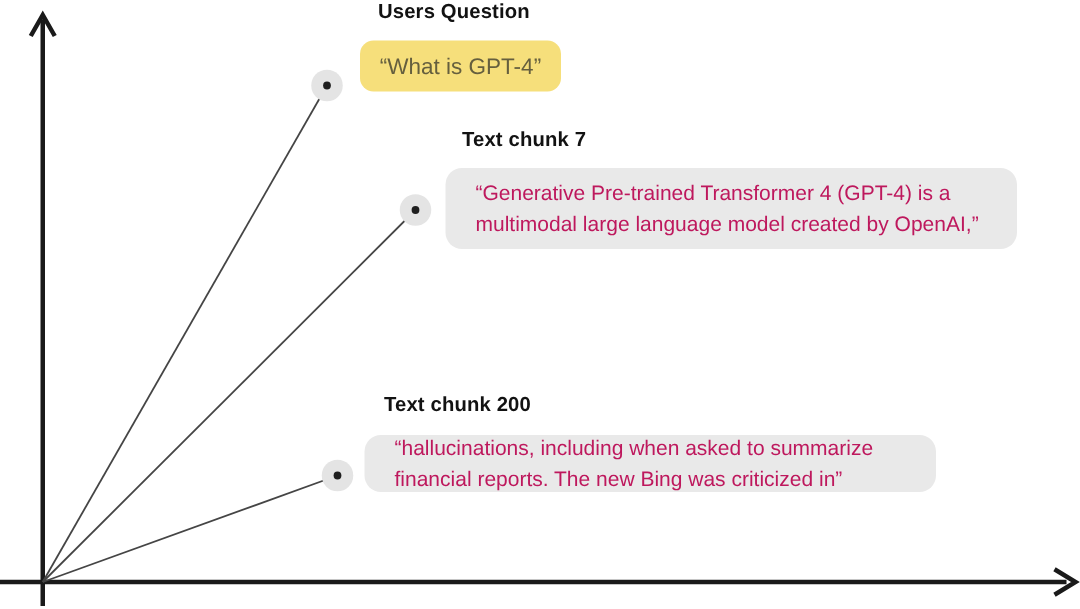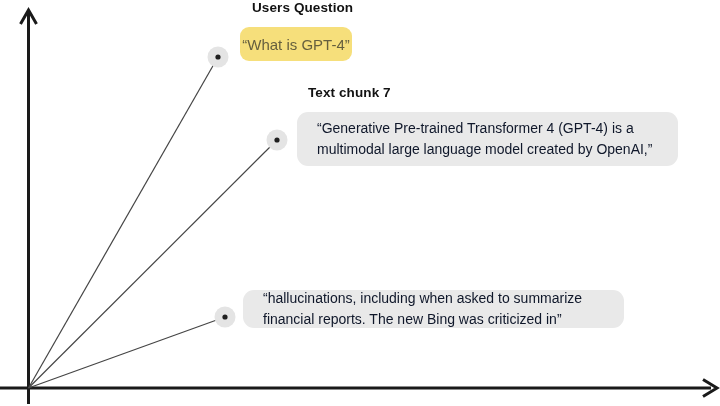--- a/index.html
+++ b/index.html
@@ -34,21 +34,21 @@
     white-space: nowrap;
   }
   #label-users-question { left: 252px; top: 0px; }
   #label-chunk1        { left: 308px; top: 85px; }
   #label-chunk200      { left: 256px; top: 262px; }
 
   .question-box {
     position: absolute;
     left: 240px;
     top: 27px;
-    width: 112px;
+    width: 134px;
     height: 34px;
     background: #F6DF7B;
     border-radius: 9px;
     display: flex;
     align-items: center;
     justify-content: center;
     font-size: 15px;
     color: #655F3E;
     white-space: nowrap;
   }
@@ -57,21 +57,21 @@
     width: 381px;
     height: 54px;
     background: #E9E9E9;
     border-radius: 11px;
     box-sizing: border-box;
     display: flex;
     align-items: center;
     padding-left: 20px;
     font-size: 14px;
     line-height: 21px;
-    color: #0f172a;
+    color: #be185d;
     white-space: pre;
   }
   #box-chunk1   { left: 297px; top: 112px; }
   #box-chunk200 { left: 243px; top: 290px; height: 38px; }
 </style>
 </head>
 <body>
 
 <div id="stage">
 
@@ -102,19 +102,20 @@
     <span>“What is GPT-4”</span>
   </div>
 
   <div id="label-chunk1" class="heading">Text chunk 7</div>
 
   <div id="box-chunk1" class="chunk-box">
     <span>“Generative Pre-trained Transformer 4 (GPT-4) is a
 multimodal large language model created by OpenAI,”</span>
   </div>
 
+  <div id="label-chunk200" class="heading">Text chunk 200</div>
 
   <div id="box-chunk200" class="chunk-box">
     <span>“hallucinations, including when asked to summarize
 financial reports. The new Bing was criticized in”</span>
   </div>
 
 </div>
 
 </body></html>

